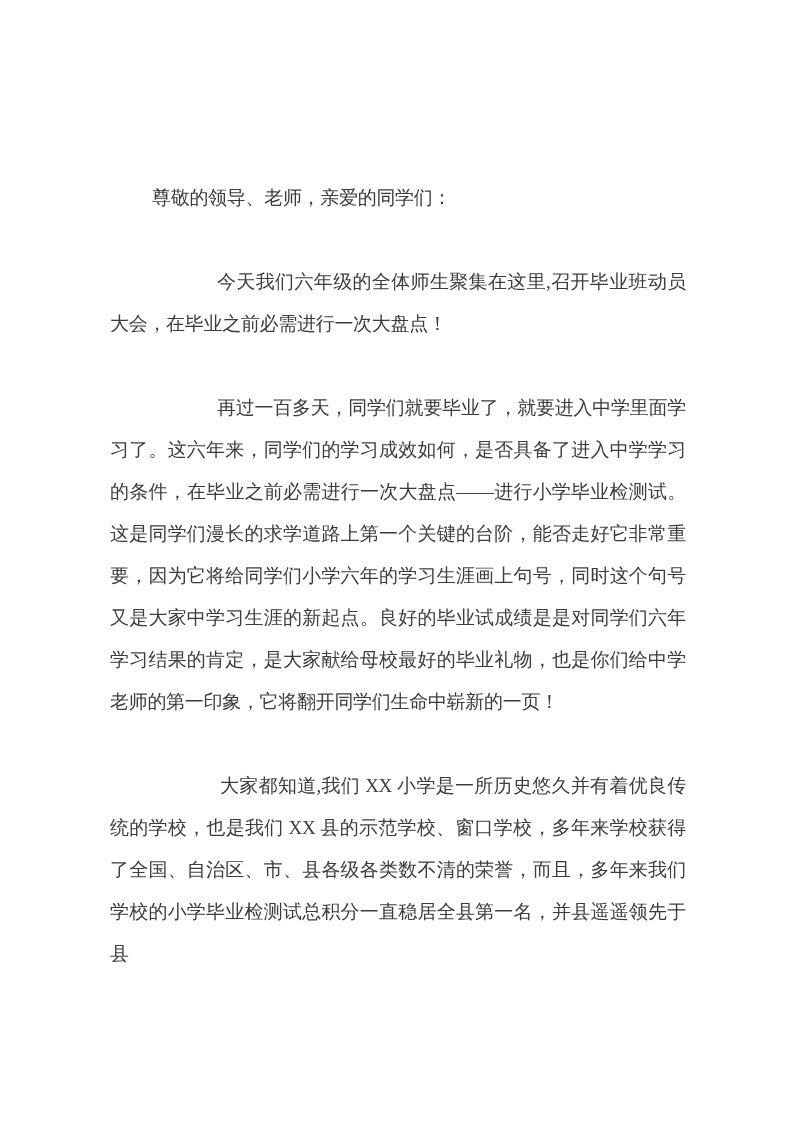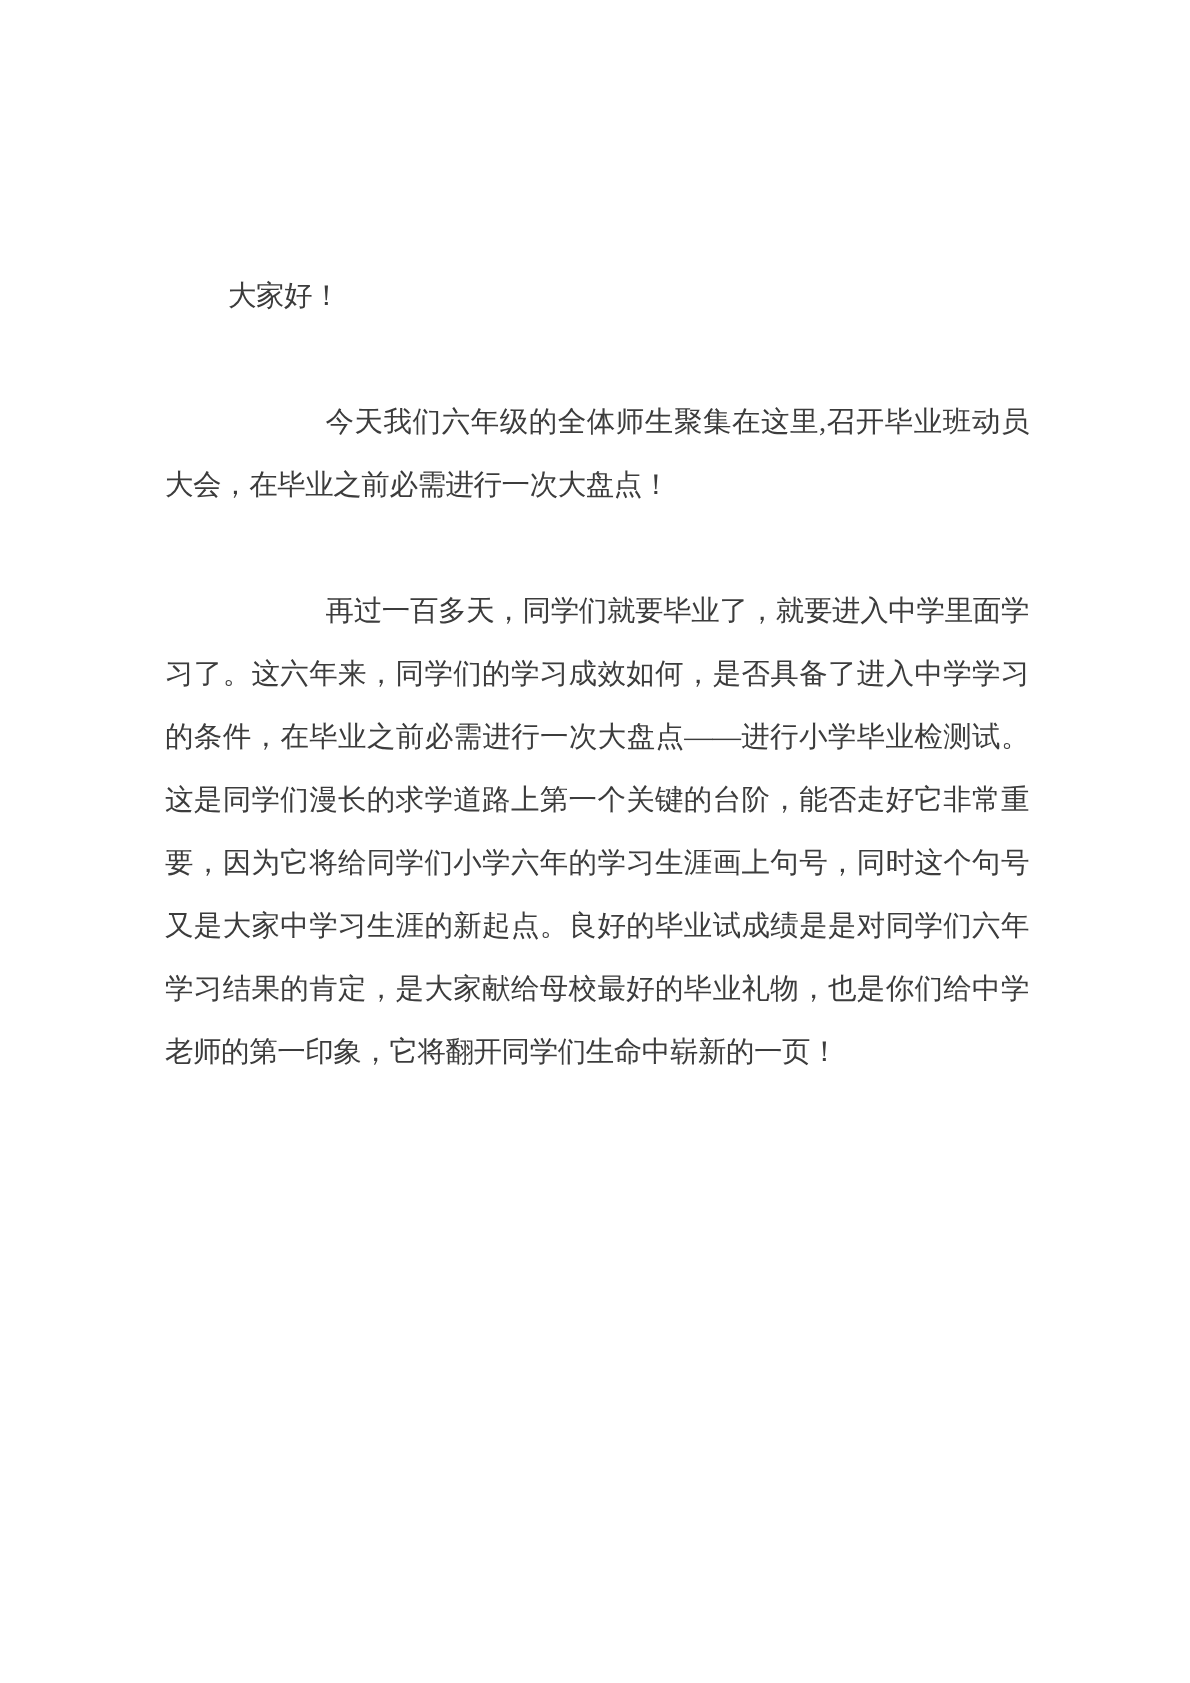--- a/index.html
+++ b/index.html
@@ -31,21 +31,22 @@
   }
   .indent-small { text-indent: 42px; }
   .indent-deep  { text-indent: 107px; }
   .indent-deep-alt { text-indent: 110px; }
 </style>
 </head>
 <body>
 
 <div class="page">
   <div class="doc-body">
+    <p class="para indent-small">尊敬的领导、老师，亲爱的同学们：</p>
 
-    <p class="para indent-small">大家好！</p>
 
     <p class="para indent-deep">今天我们六年级的全体师生聚集在这里,召开毕业班动员大会，在毕业之前必需进行一次大盘点！</p>
 
     <p class="para indent-deep">再过一百多天，同学们就要毕业了，就要进入中学里面学习了。这六年来，同学们的学习成效如何，是否具备了进入中学学习的条件，在毕业之前必需进行一次大盘点——进行小学毕业检测试。这是同学们漫长的求学道路上第一个关键的台阶，能否走好它非常重要，因为它将给同学们小学六年的学习生涯画上句号，同时这个句号又是大家中学习生涯的新起点。良好的毕业试成绩是是对同学们六年学习结果的肯定，是大家献给母校最好的毕业礼物，也是你们给中学老师的第一印象，它将翻开同学们生命中崭新的一页！</p>
 
+    <p class="para indent-deep-alt">大家都知道,我们 XX 小学是一所历史悠久并有着优良传统的学校，也是我们 XX 县的示范学校、窗口学校，多年来学校获得了全国、自治区、市、县各级各类数不清的荣誉，而且，多年来我们学校的小学毕业检测试总积分一直稳居全县第一名，并县遥遥领先于县</p>
   </div>
 </div>
 
 </body></html>

